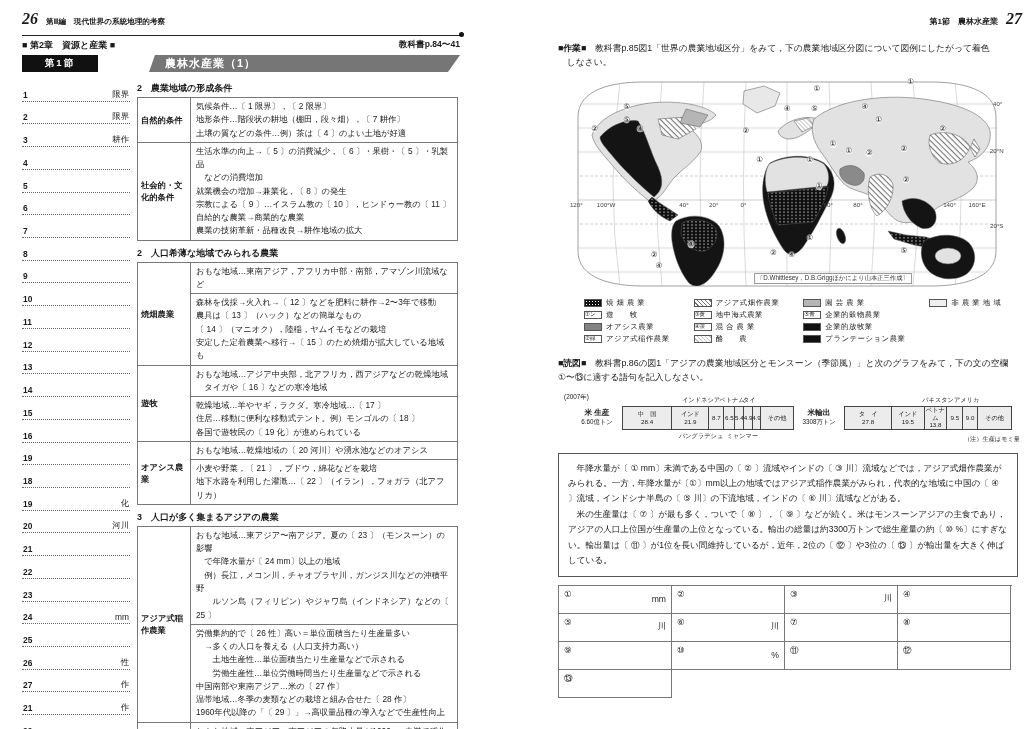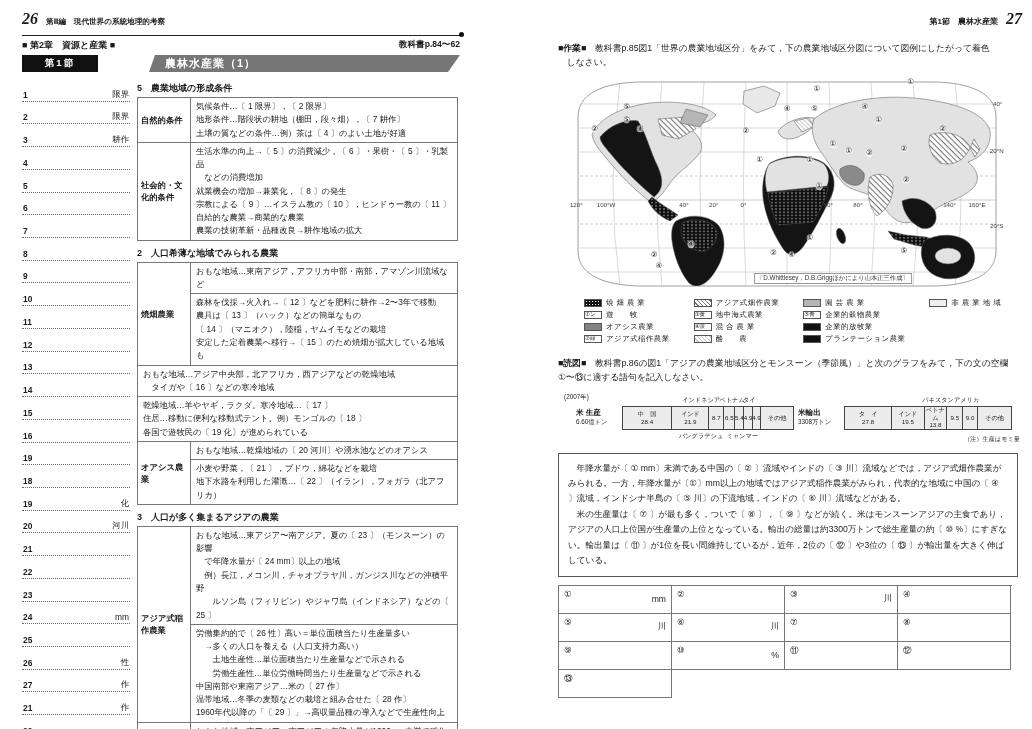--- a/index.html
+++ b/index.html
@@ -67,21 +67,21 @@
   .pat-gray{background:#b5b5b5;}
   .pat-darkgray{background:#838383;}
   .pat-black{background:#111;}
   .pat-light{background:#efefef;}
   .pat-num{background:#fff;}
   .llabel{font-size:7.4px;letter-spacing:.5px;}
   
   .charts{position:relative;height:52px;margin-top:8px;}
   .year-note{position:absolute;left:6px;top:0;font-size:6.4px;}
   .chart{position:absolute;top:0;height:52px;}
-  .chart-label{position:absolute;top:15px;width:42px;}
+  .chart-label{position:absolute;top:15px;width:42px;text-align:center;}
   .chart-name{font-size:7.6px;font-weight:bold;display:block;}
   .chart-total{font-size:6.3px;display:block;}
   .bar{position:absolute;top:13px;height:24px;border:1px solid #444;display:flex;box-sizing:border-box;background:#fff;}
   .seg{border-left:1px solid #444;background:#ececec;display:flex;align-items:center;justify-content:center;
     font-size:6.2px;white-space:pre-line;text-align:center;line-height:1.2;overflow:hidden;box-sizing:border-box;}
   .seg:first-child{border-left:none;}
   .callout{position:absolute;font-size:6.2px;white-space:nowrap;transform:translateX(-50%);}
   .ctop{top:3px;}
   .cbot{top:39px;}
   .chart-note{position:absolute;right:2px;top:42px;font-size:6.2px;}
@@ -99,21 +99,21 @@
 <body>
 
 <div class="page-left">
   <div class="lp-header">
     <span class="pg-num">26</span>
     <span class="edition">第Ⅱ編　現代世界の系統地理的考察</span>
   </div>
   <div class="chapter-row">
     <span class="dot"></span>
     <span class="chapter-title">■ 第2章　資源と産業 ■</span>
-    <span class="textbook-ref">教科書p.84〜62</span>
+    <span class="textbook-ref">教科書p.84〜41</span>
   </div>
   <div class="section-bar">
     <span class="sec-badge">第1節</span>
     <span class="sec-title">農林水産業（1）</span>
   </div>
   <div class="lp-main">
     <div class="side-col">
 
         <div class="srow">
           <span class="snum">1</span>
@@ -255,21 +255,21 @@
           <span class="ssuf">作</span>
         </div>
 
         <div class="srow">
           <span class="snum">29</span>
 
         </div>
 
     </div>
     <div class="content-col">
-      <div class="w-heading">5　農業地域の形成条件</div>
+      <div class="w-heading">2　農業地域の形成条件</div>
       <div class="wtable">
 
           <div class="wrow">
             <div class="wlabel">自然的条件</div>
             <div class="wcells">
               <div class="wcell">気候条件…〔 1 限界〕，〔 2 限界〕
 地形条件…階段状の耕地（棚田，段々畑），〔 7 耕作〕
 土壌の質などの条件…例）茶は〔 4 〕のよい土地が好適</div>
 
             </div>
@@ -297,20 +297,21 @@
             <div class="wcells">
               <div class="wcell">おもな地域…東南アジア，アフリカ中部・南部，アマゾン川流域など</div>
               <div class="wcell">森林を伐採→火入れ→〔 12 〕などを肥料に耕作→2〜3年で移動
 農具は〔 13 〕（ハック）などの簡単なもの
 〔 14 〕（マニオク），陸稲，ヤムイモなどの栽培
 安定した定着農業へ移行→〔 15 〕のため焼畑が拡大している地域も</div>
             </div>
           </div>
 
           <div class="wrow">
+            <div class="wlabel">遊牧</div>
             <div class="wcells">
               <div class="wcell">おもな地域…アジア中央部，北アフリカ，西アジアなどの乾燥地域
 　タイガや〔 16 〕などの寒冷地域</div>
               <div class="wcell">乾燥地域…羊やヤギ，ラクダ。寒冷地域…〔 17 〕
 住居…移動に便利な移動式テント。例）モンゴルの〔 18 〕
 各国で遊牧民の〔 19 化〕が進められている</div>
             </div>
           </div>
 
           <div class="wrow">

